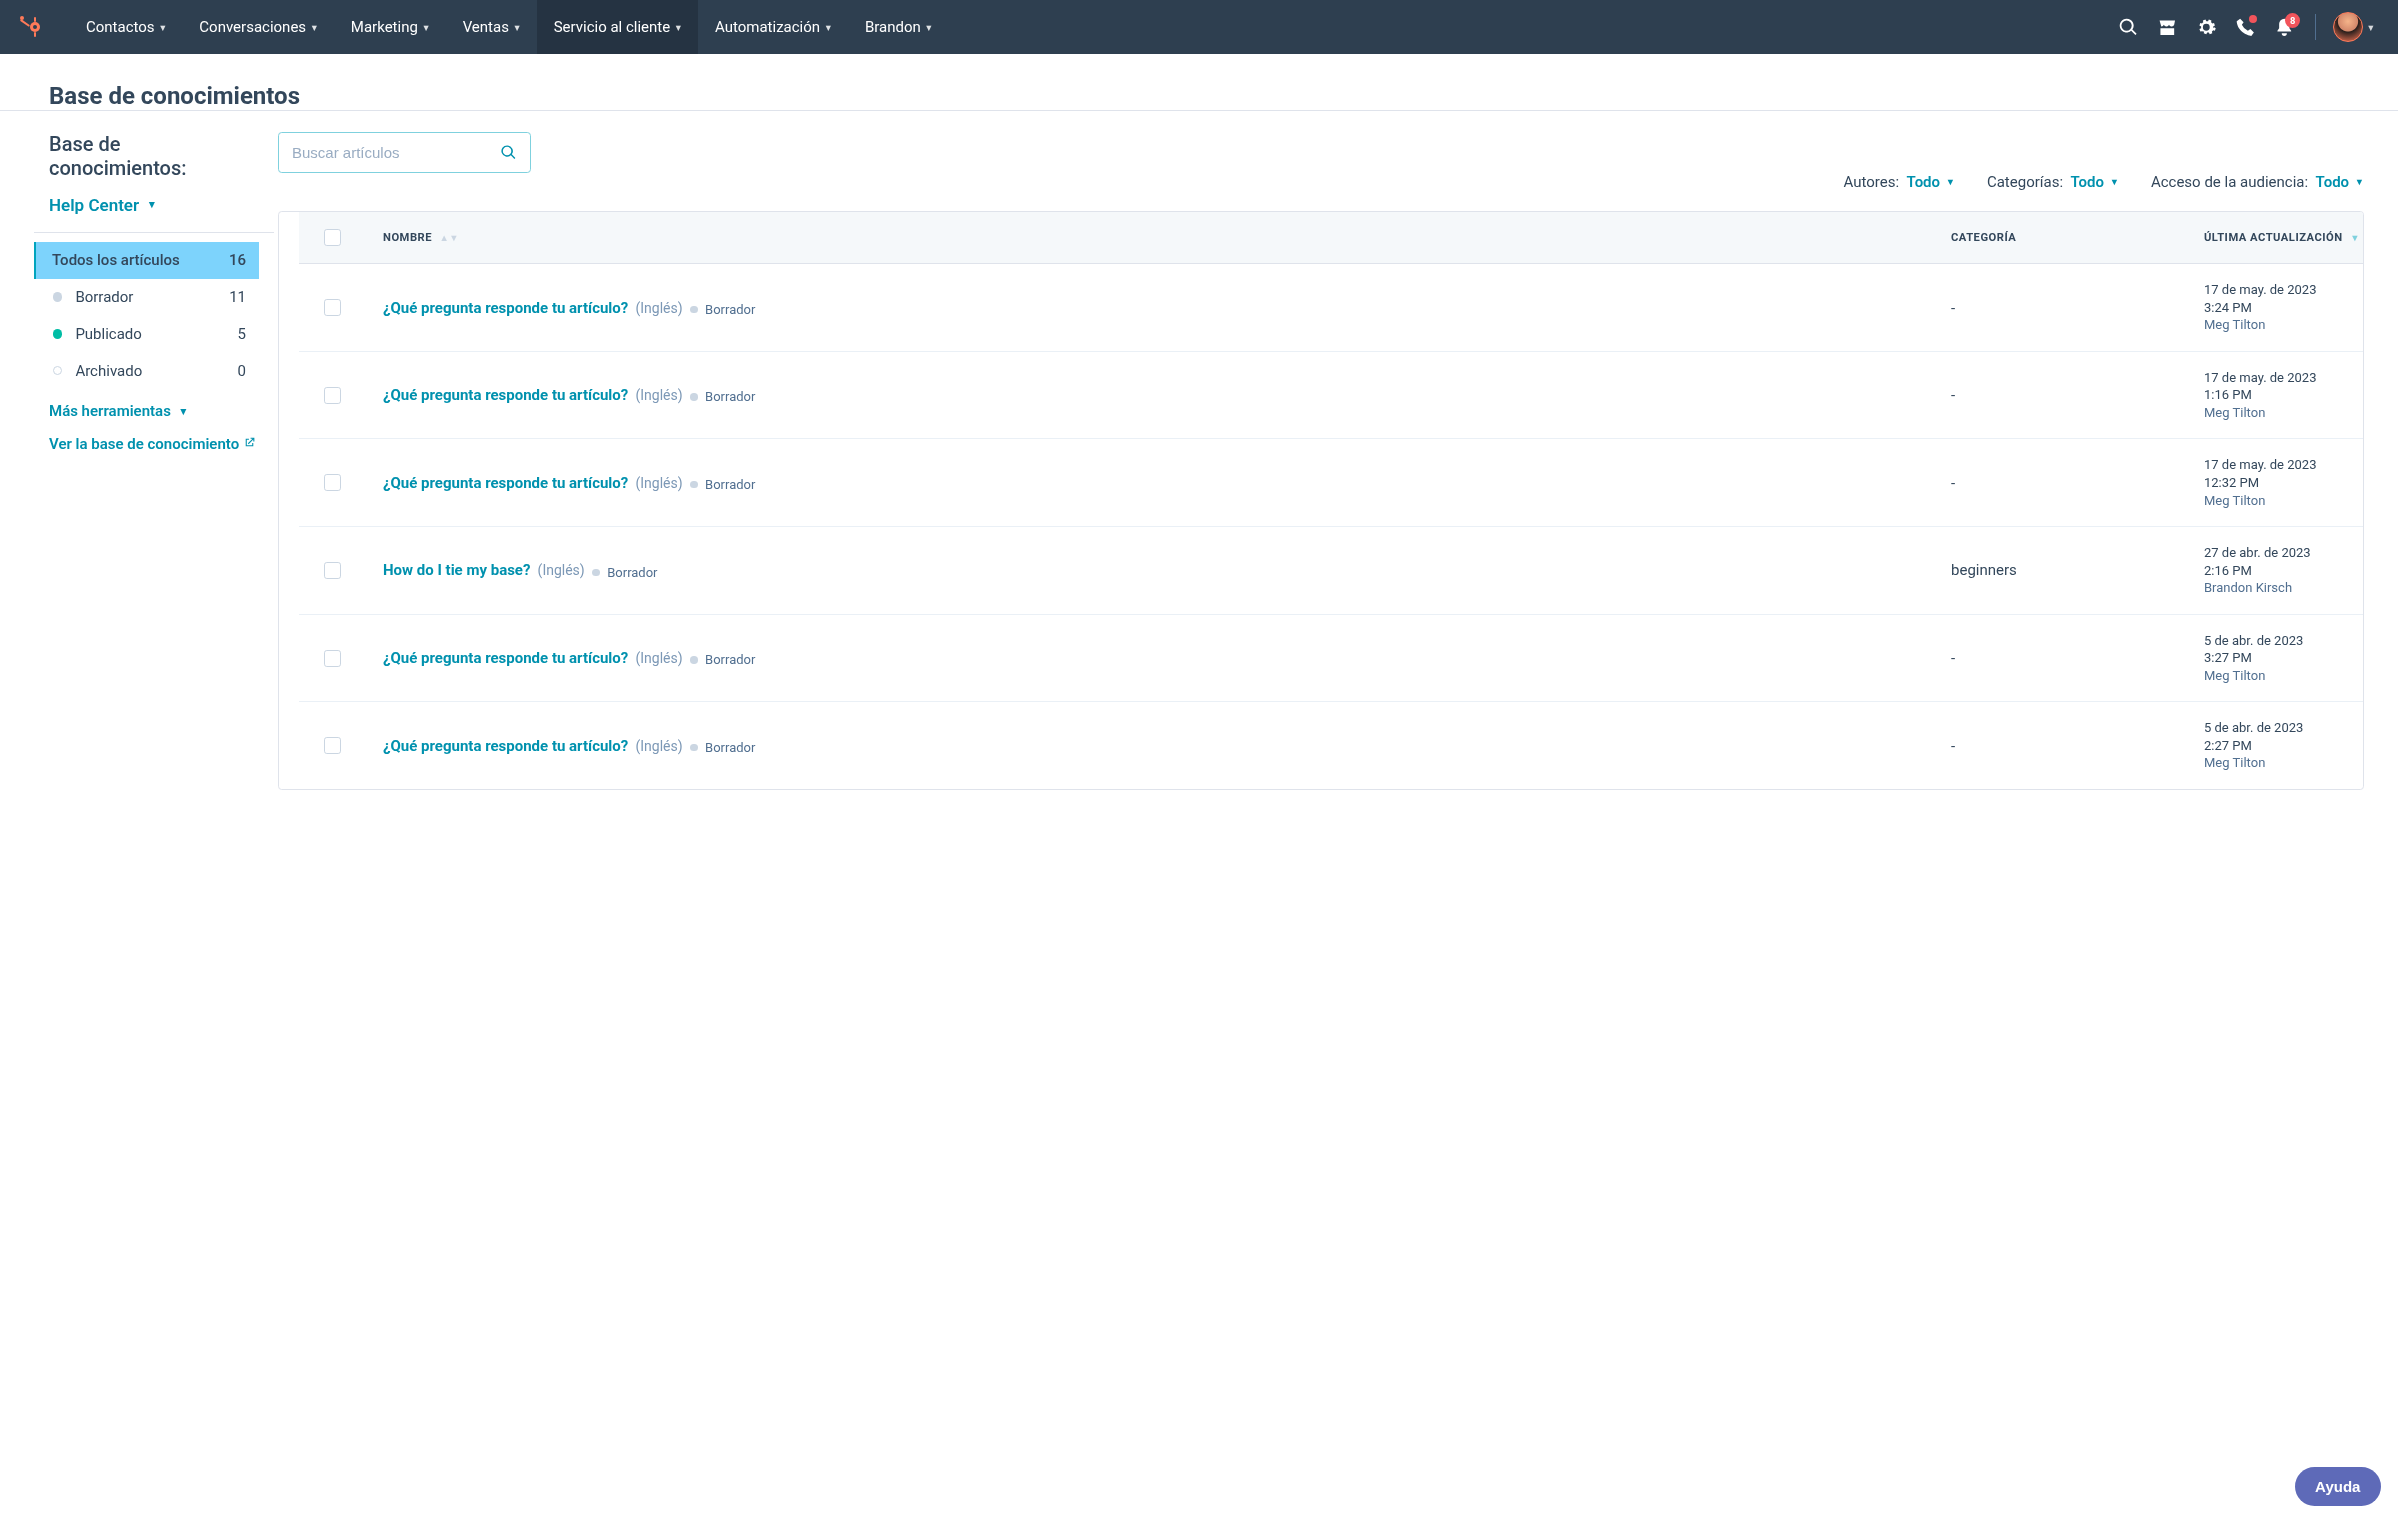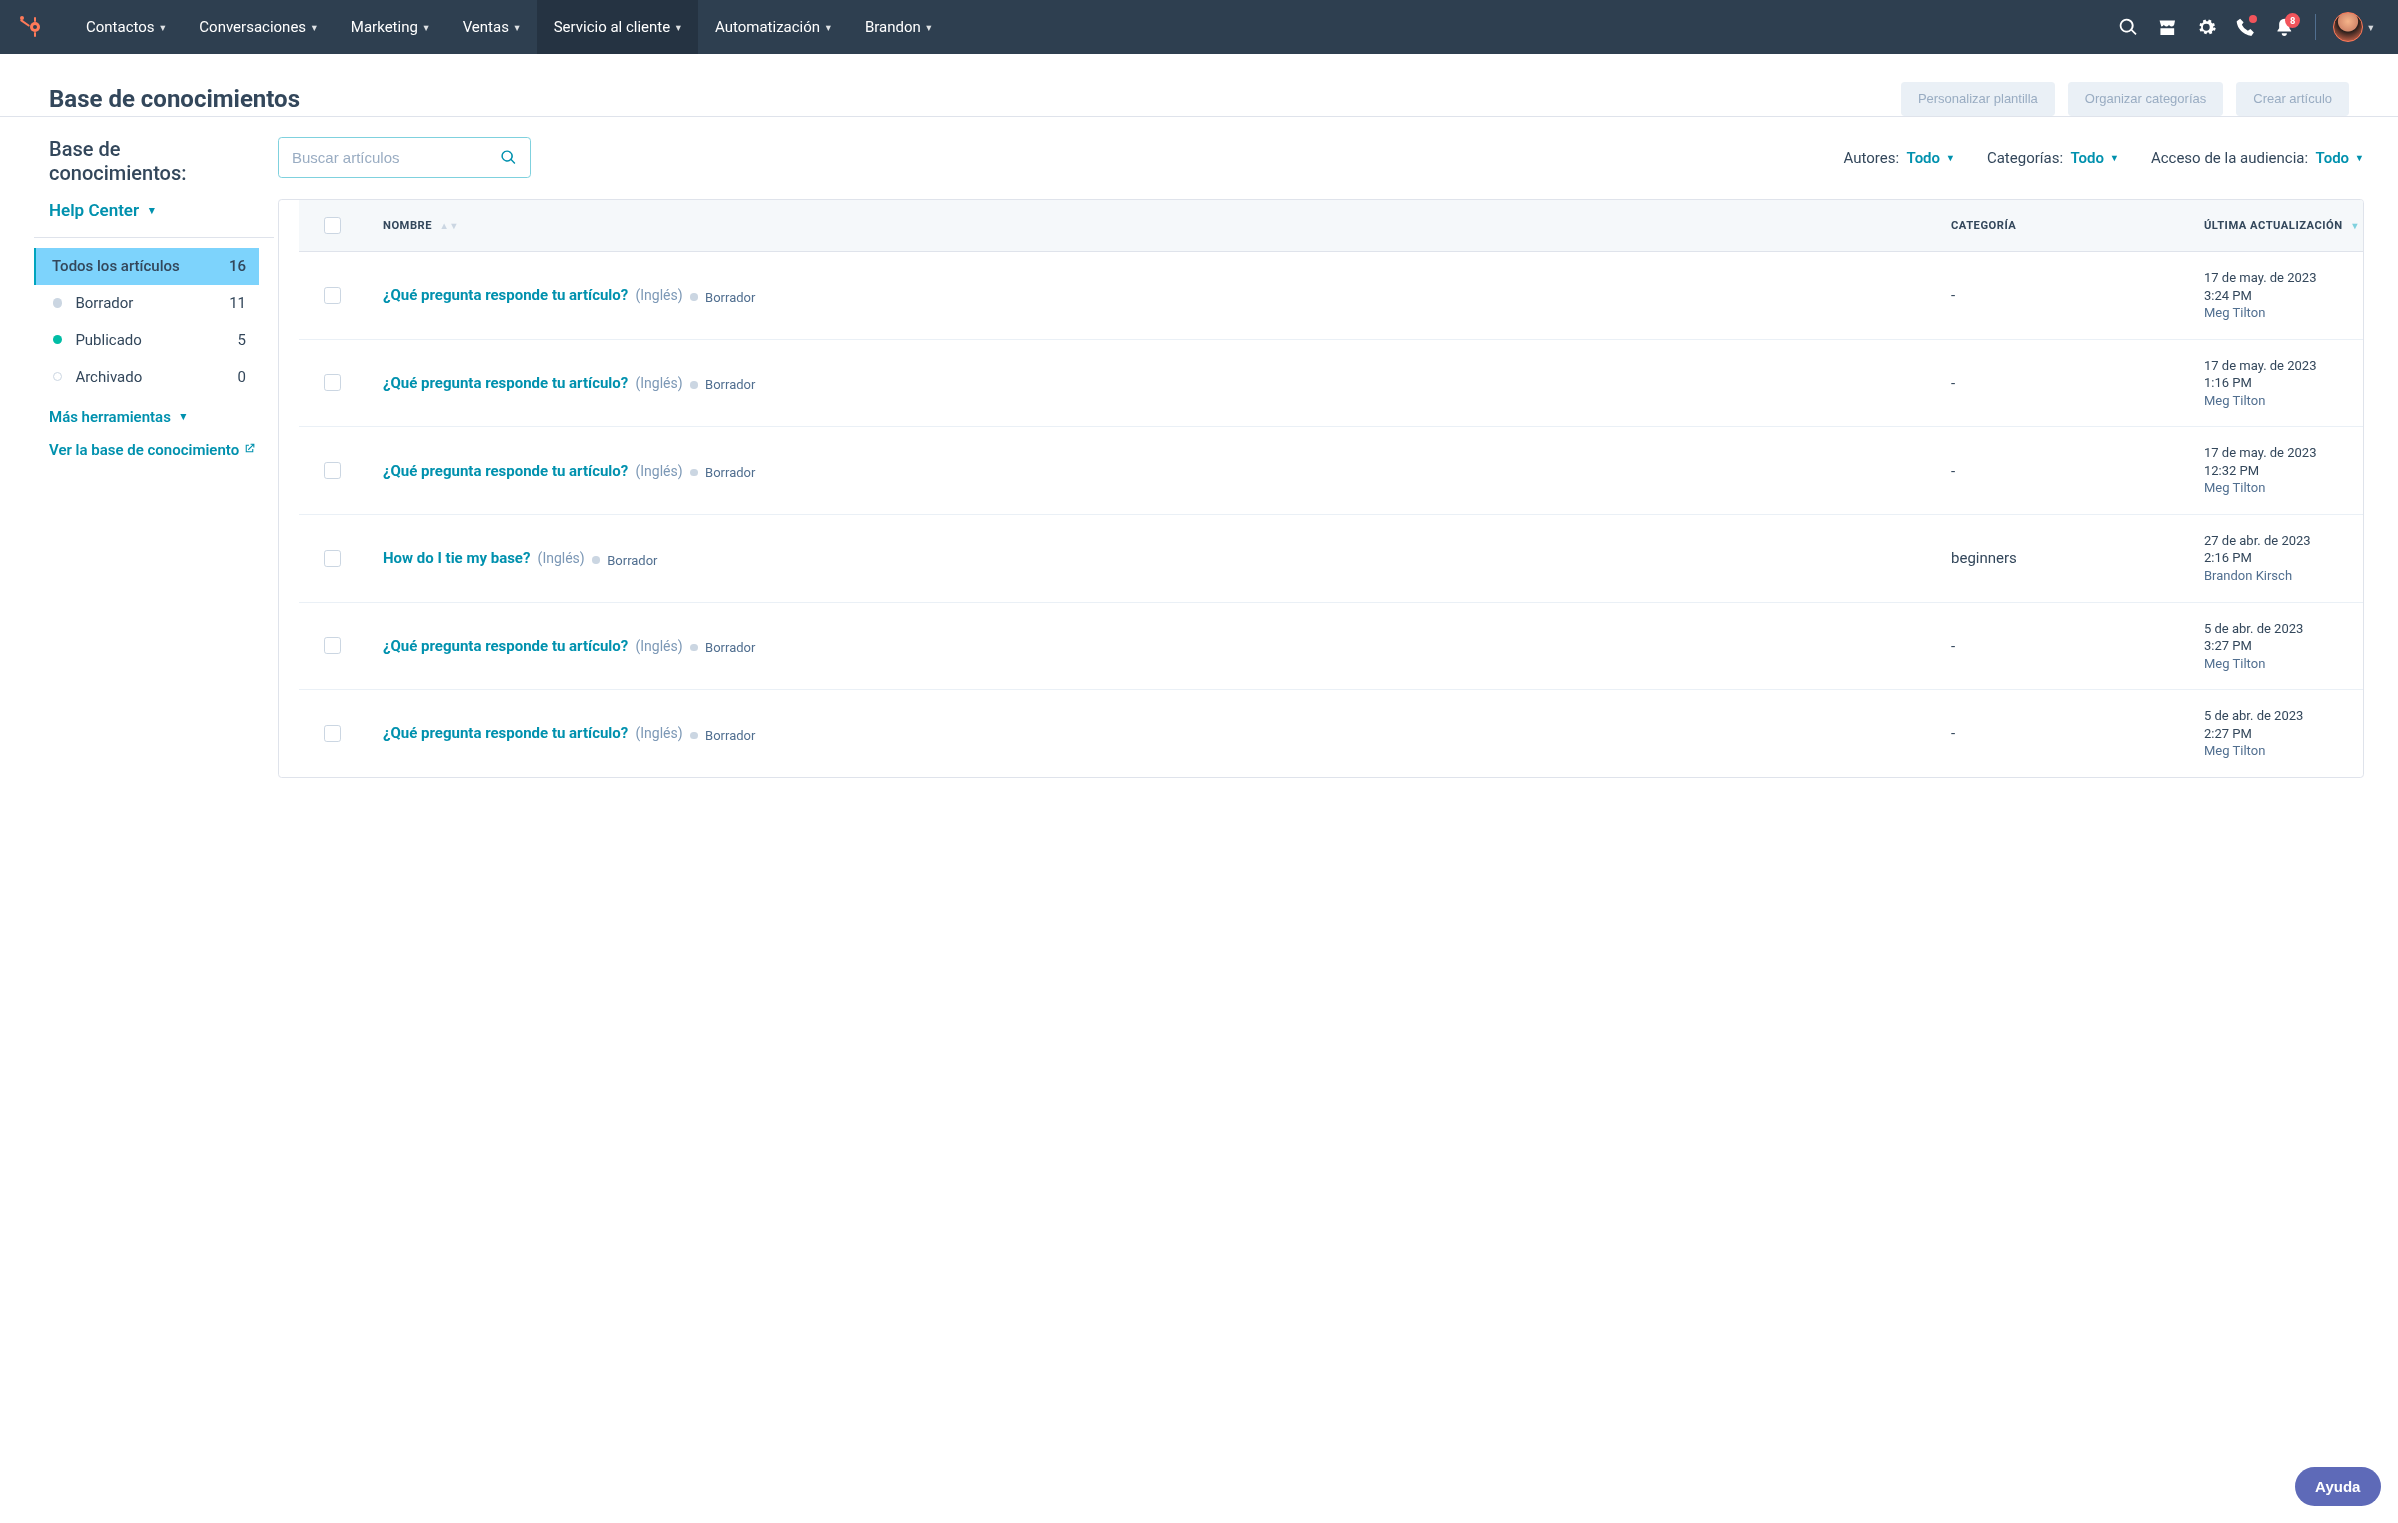--- a/index.html
+++ b/index.html
@@ -83,21 +83,21 @@
   .side-item .status-dot { width:9.4px; height:9.4px; border-radius:50%; margin-right:13px; }
   .side-item .count { margin-left:auto; color:#33475b; }
   .dot-empty { border:1.9px solid #cbd6e2; background:#fff; width:7.5px; height:7.5px; }
   .dot-gray { background:#cbd6e2; }
   .dot-green { background:#00bda5; }
   .sidebar-link { color:#0091ae; font-size:15px; font-weight:600; cursor:pointer; display:flex; align-items:center; gap:7.5px; margin-top:13px; }
   .sidebar-link .car { font-size:10.3px; }
   .ext-icon { width:13px; height:13px; fill:#0091ae; }
   
   .main { flex:1; }
-  .filter-row { display:flex; align-items:center; margin-bottom:20.6px; }
+  .filter-row { display:flex; align-items:flex-start; margin-bottom:20.6px;flex-direction:column; }
   .search-box {
     width:253px; height:41px; border:0.9px solid #7fd1de; border-radius:3.7px;
     display:flex; align-items:center; padding:0 13px; background:#fff;
   }
   .search-box input {
     border:none; outline:none; flex:1; font-size:15px; color:#33475b;
     background:transparent;
   }
   .search-box input::placeholder { color:#99acc2; }
   .search-box .sicon { width:17px; height:17px; fill:#0091ae; }
@@ -218,25 +218,20 @@
   <div class="vdiv"></div>
   <div class="icon-btn" style="width:auto;gap:5.6px;padding:0 5.6px;">
     <div class="avatar"></div>
     <span style="font-size:10.3px;opacity:.8;">▾</span>
   </div>
 </div>
 
 <div class="page-header">
   <div class="title-row">
     <h1>Base de conocimientos</h1>
-    <div class="actions">
-      <button class="btn-disabled">Personalizar plantilla</button>
-      <button class="btn-disabled">Organizar categorías</button>
-      <button class="btn-disabled">Crear artículo</button>
-    </div>
   </div>
 </div>
 
 <div class="body">
   <div class="sidebar">
     <div class="section-label">Base de conocimientos:</div>
     <div class="kb-select">
       <span>Help Center</span>
       <span class="car">▼</span>
     </div>

